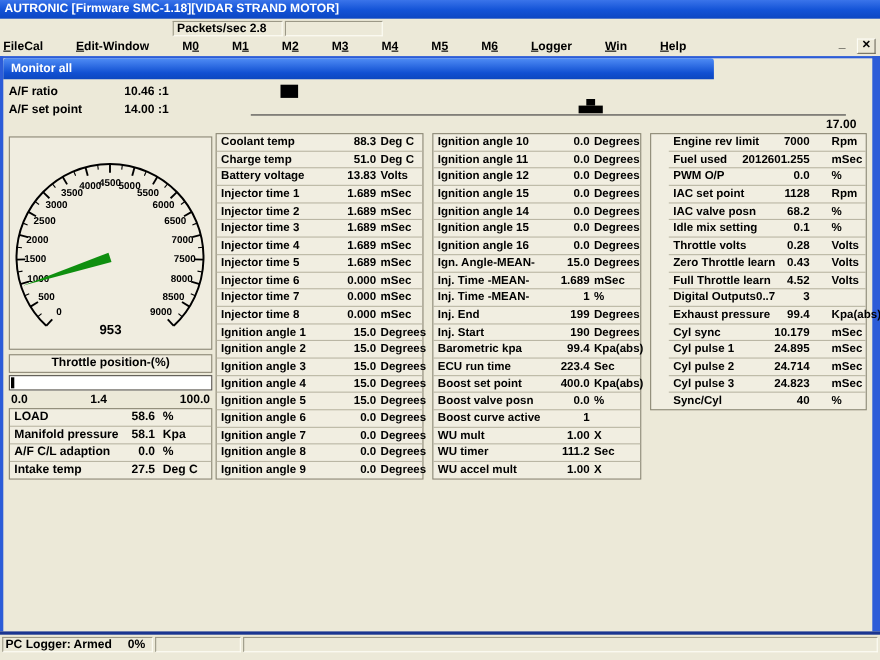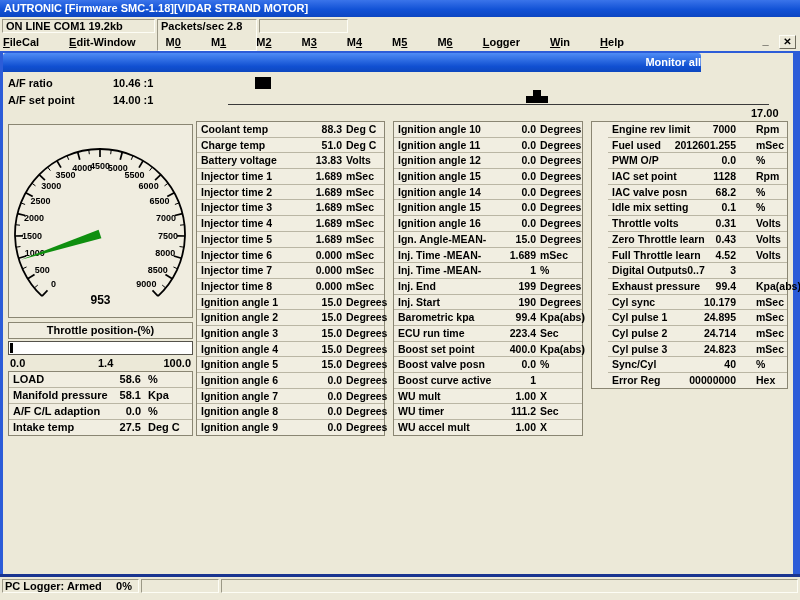--- a/index.html
+++ b/index.html
@@ -9,38 +9,38 @@
   u{text-decoration:underline;text-underline-offset:1px;}
 
   
   .titlebar{left:0;top:0;width:800px;height:17px;box-sizing:border-box;padding-left:4px;
     background:linear-gradient(180deg,#3a74ea 0%,#1252d6 55%,#0c46c2 100%);
     color:#fff;line-height:17px;white-space:nowrap;}
 
   
   .sunken{border:1px solid;border-color:#9b9886 #fdfdf5 #fdfdf5 #9b9886;background:#ece9d8;box-sizing:border-box;}
   .cell-conn{left:2px;top:19px;width:153px;height:14px;line-height:12px;padding-left:3px;}
-  .cell-pkts{left:157px;top:19px;width:100px;height:32px;line-height:12px;padding-left:3px;}
+  .cell-pkts{left:157px;top:19px;width:100px;height:14px;line-height:12px;padding-left:3px;}
   .cell-spare{left:259px;top:19px;width:89px;height:14px;}
 
   
   .menubar{left:0;top:34px;width:752px;height:16px;display:flex;gap:30px;align-items:center;
     box-sizing:border-box;padding-left:3px;}
   .mitem{cursor:default;white-space:nowrap;}
   .win-min{left:759px;top:36px;width:13px;height:12px;line-height:9px;text-align:center;}
   .win-close{left:779px;top:35px;width:17px;height:14px;line-height:12px;text-align:center;font-size:10px;
     border:1px solid;border-color:#fdfdf5 #6e6b5c #6e6b5c #fdfdf5;background:#ece9d8;box-sizing:border-box;}
 
   
   .mdi-topline{left:0;top:51px;width:800px;height:2px;background:#2c5cd8;}
   .frame-left{left:0;top:51px;width:3px;height:523px;background:#2c5cd8;}
   .frame-right{left:793px;top:51px;width:7px;height:523px;background:#2c5cd8;}
-  .mtitle{left:3px;top:53px;width:698px;height:19px;box-sizing:border-box;padding-left:24px;
+  .mtitle{left:3px;top:53px;width:646px;height:19px;box-sizing:border-box;padding-left:7px;
     background:linear-gradient(180deg,#4f8cf5 0%,#1150d2 70%,#0d47bf 100%);
-    color:#fff;line-height:19px;border-radius:3px 3px 0 0;text-align:right;}
+    color:#fff;line-height:19px;border-radius:3px 3px 0 0;}
 
   
   .afr-txt{white-space:nowrap;line-height:12px;}
   .afr-square{left:255px;top:77px;width:16px;height:12px;background:#000;}
   .afr-anvil{left:525px;top:90px;width:22px;height:13px;}
   .afr-anvil .stem{position:absolute;left:7px;top:0;width:8px;height:6px;background:#000;}
   .afr-anvil .base{position:absolute;left:0;top:6px;width:22px;height:7px;background:#000;}
   .afr-line{left:228px;top:104px;width:541px;height:1px;background:#3a3a3a;}
 
   
@@ -49,21 +49,21 @@
   .gsvg{position:absolute;left:0;top:14px;}
   .gvalue{position:absolute;left:0;top:168px;width:100%;text-align:center;font-size:12px;}
 
   
   .ttitle{left:8px;top:322px;width:185px;height:17px;border:1px solid #8a8673;background:#f0ede0;
     box-sizing:border-box;text-align:center;line-height:15px;}
   .tbar{left:8px;top:341px;width:185px;height:14px;border:1px solid #55524a;background:#fff;box-sizing:border-box;}
   .tfill{position:absolute;left:1px;top:1px;height:10px;background:#000;}
   .tlabels{left:8px;top:357px;width:185px;height:12px;line-height:12px;}
   .tl-min{position:absolute;left:2px;}
-  .tl-val{position:absolute;left:90px;}
+  .tl-val{position:absolute;left:74px;}
   .tl-max{position:absolute;right:2px;}
 
   
   .tbl{border:1px solid #8a8673;background:#f1eee1;box-sizing:border-box;font-size:10.5px;}
   .trow{position:relative;height:14.7px;border-bottom:1px solid #bab6a4;line-height:14px;}
   .trow:last-child{border-bottom:none;}
   .trow .lbl{position:absolute;left:4px;white-space:nowrap;}
   .trow .val{position:absolute;text-align:right;white-space:nowrap;}
   .trow .unit{position:absolute;white-space:nowrap;}
   .t1{left:196px;top:121px;width:189px;}
@@ -85,23 +85,20 @@
 </style>
 </head>
 <body>
 
 <div class="app">
 
   <div class="abs titlebar">
     <span>AUTRONIC [Firmware SMC-1.18][VIDAR STRAND MOTOR]</span>
   </div>
 
-  <div class="abs sunken cell-conn">
-    <span>ON LINE COM1 19.2kb</span>
-  </div>
   <div class="abs sunken cell-pkts">
     <span>Packets/sec 2.8</span>
   </div>
   <div class="abs sunken cell-spare"></div>
 
   <div class="abs menubar" id="menu-bar">
       <span class="mitem"><u>F</u>ileCal</span>
       <span class="mitem"><u>E</u>dit-Window</span>
       <span class="mitem">M<u>0</u></span>
       <span class="mitem">M<u>1</u></span>
@@ -464,21 +461,21 @@
         <span class="val">68.2</span>
         <span class="unit">%</span>
       </div>
       <div class="trow">
         <span class="lbl">Idle mix setting</span>
         <span class="val">0.1</span>
         <span class="unit">%</span>
       </div>
       <div class="trow">
         <span class="lbl">Throttle volts</span>
-        <span class="val">0.31</span>
+        <span class="val">0.28</span>
         <span class="unit">Volts</span>
       </div>
       <div class="trow">
         <span class="lbl">Zero Throttle learn</span>
         <span class="val">0.43</span>
         <span class="unit">Volts</span>
       </div>
       <div class="trow">
         <span class="lbl">Full Throttle learn</span>
         <span class="val">4.52</span>
@@ -511,25 +508,20 @@
       </div>
       <div class="trow">
         <span class="lbl">Cyl pulse 3</span>
         <span class="val">24.823</span>
         <span class="unit">mSec</span>
       </div>
       <div class="trow">
         <span class="lbl">Sync/Cyl</span>
         <span class="val">40</span>
         <span class="unit">%</span>
-      </div>
-      <div class="trow">
-        <span class="lbl">Error Reg</span>
-        <span class="val">00000000</span>
-        <span class="unit">Hex</span>
       </div>
     </div>
 
   <div class="abs bottomline"></div>
   <div class="abs sunken sb1">
     <span>PC Logger: Armed</span>
     <span>0%</span>
   </div>
   <div class="abs sunken sb2"></div>
   <div class="abs sunken sb3"></div>

